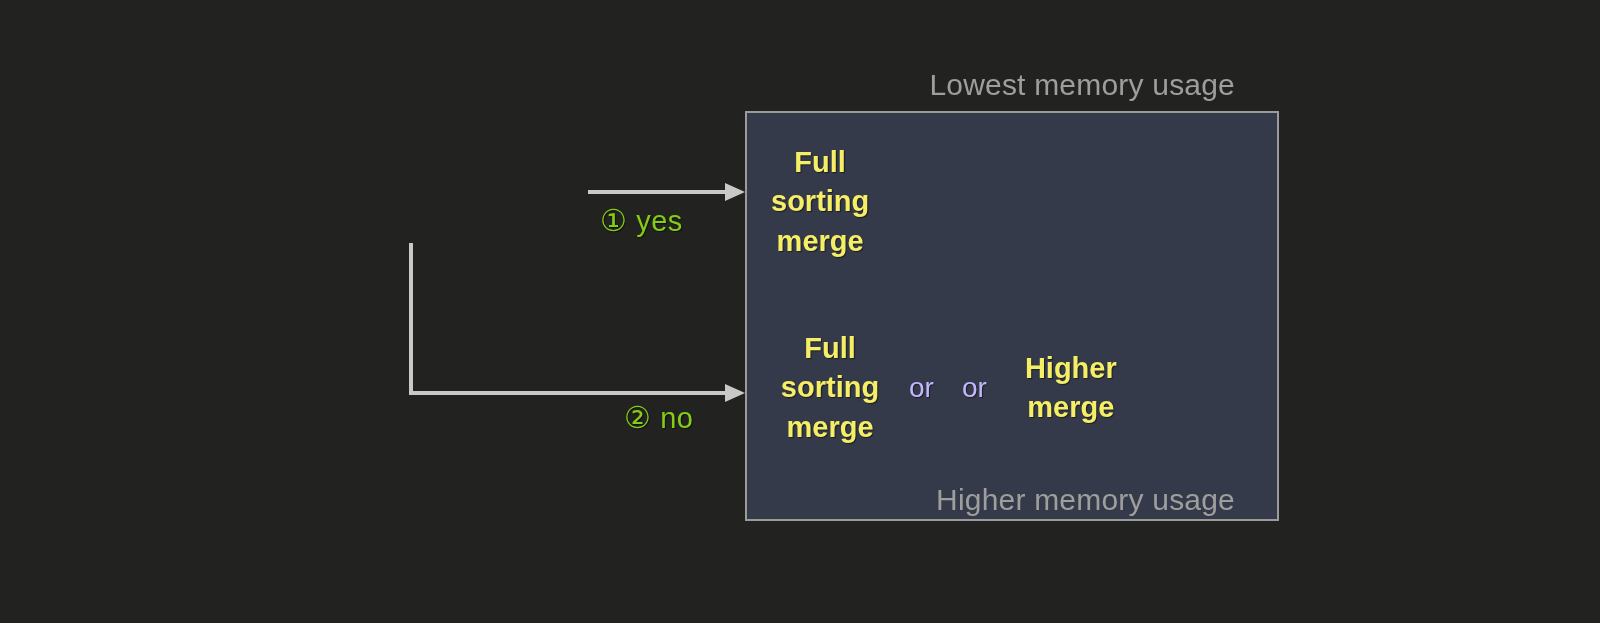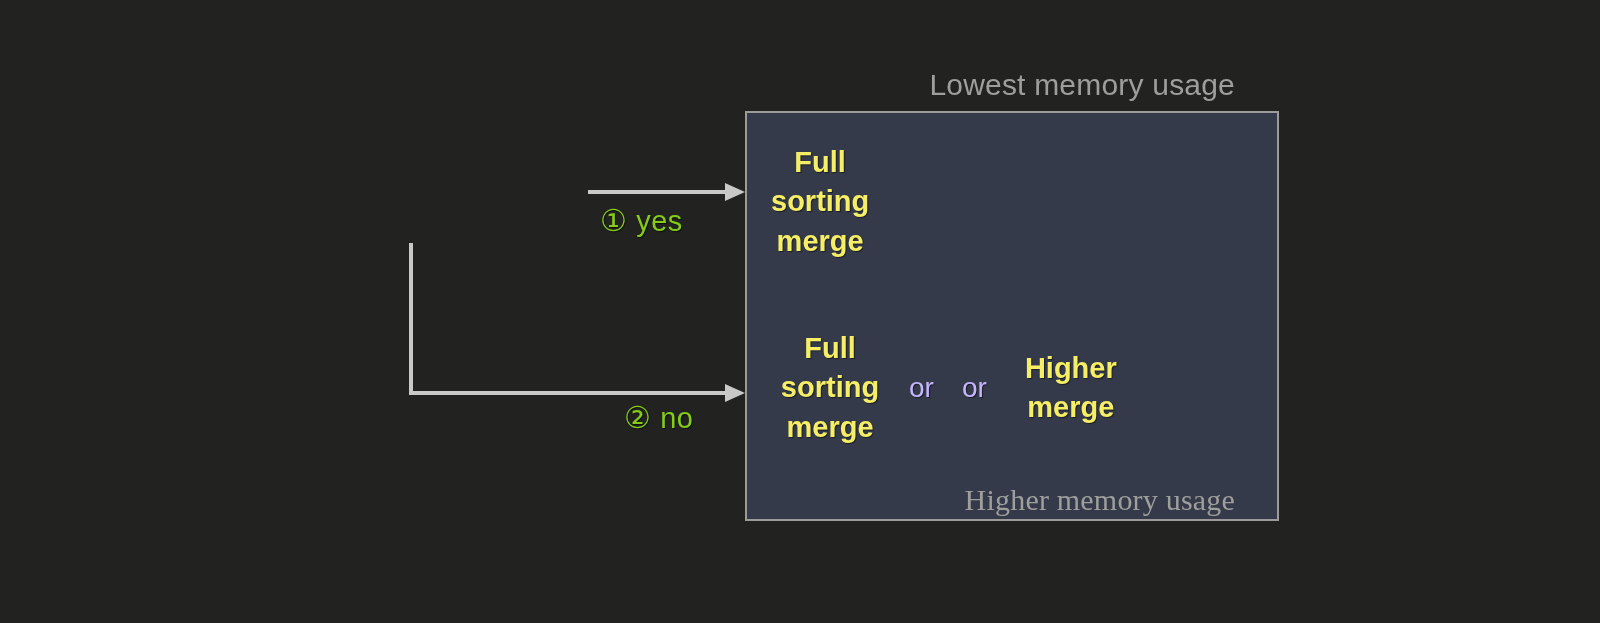--- a/index.html
+++ b/index.html
@@ -64,21 +64,21 @@
     width: 534px;
     left: 701px;
     text-align: right;
     color: #9e9e9c;
     font-size: 30px;
     line-height: 1;
     letter-spacing: 0.2px;
     white-space: nowrap;
   }
   #caption-top    { top: 70px; }
-  #caption-bottom { top: 485px; font-family: Liberation Serif, serif; }
+  #caption-bottom { top: 485px; }
 
   
   #outcome-box {
     position: absolute;
     left: 745px;
     top: 111px;
     width: 534px;
     height: 410px;
     box-sizing: border-box;
     background: #343a49;

